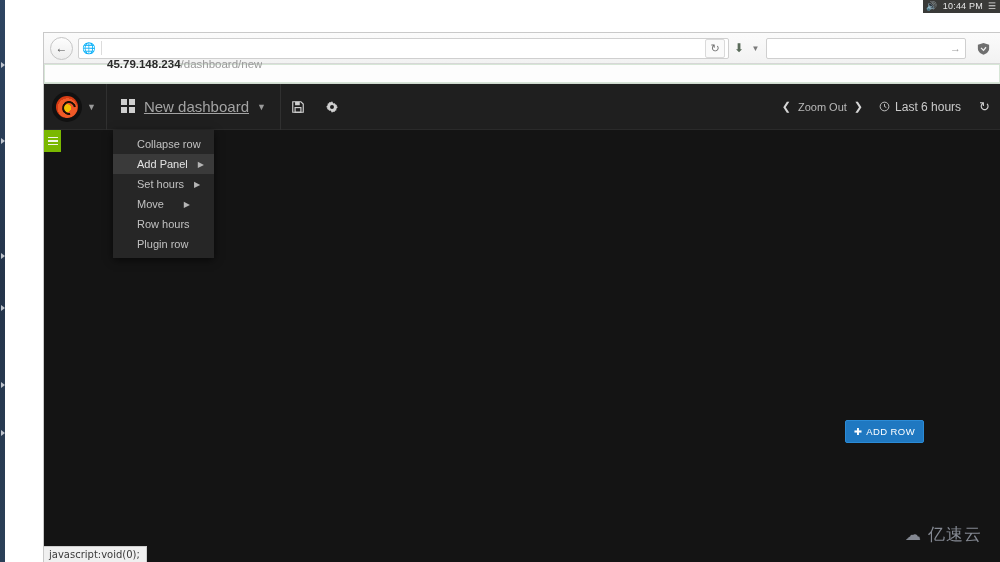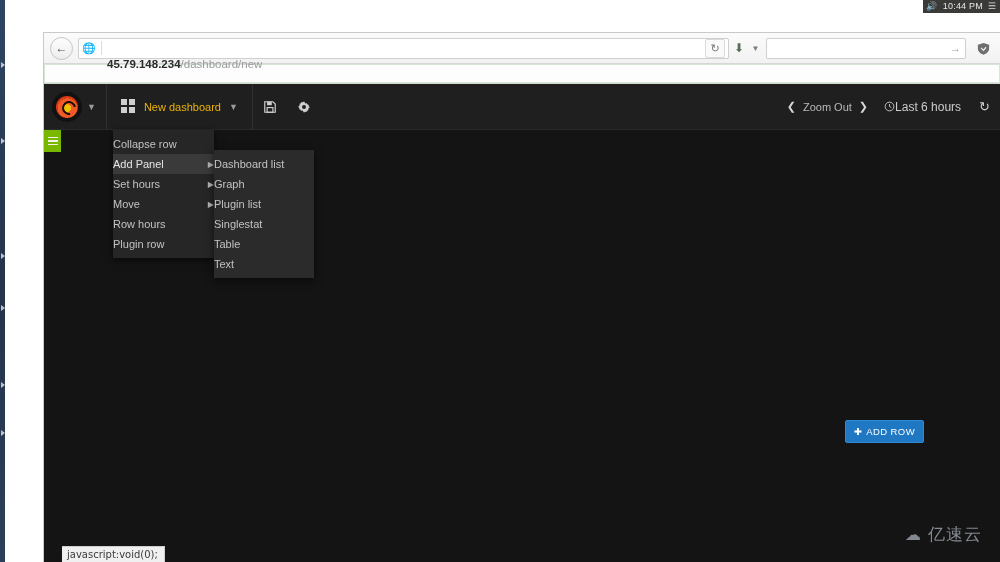--- a/index.html
+++ b/index.html
@@ -225,37 +225,37 @@
     height: 46px;
   }
   .grid-ico {
     width: 15px; height: 15px;
     display: grid;
     grid-template-columns: 6px 6px;
     grid-template-rows: 6px 6px;
     gap: 2px;
   }
   .grid-ico i { background: #cfcfcf; display:block; }
-  .dash-title { color: #eab308; font-size: 11px; }
+  .dash-title { color: #a3a3a3; font-size: 15px; text-decoration: underline; }
   .nav-icon-btn {
     width: 34px; height: 46px;
     display: flex; align-items: center; justify-content: center;
     color: #cfcfcf; font-size: 14px;
   }
   .nav-right {
     margin-left: auto;
     display: flex; align-items: center;
     color: #b4b4b4;
     padding-right: 10px;
     gap: 2px;
   }
   .zoom-ctrl { display: flex; align-items: center; gap: 7px; font-size: 11px; color: #b9b9b9; }
   .zoom-ctrl .chev { color: #d6d6d6; font-size: 11px; }
   .time-range {
-    display: flex; align-items: center; 
+    display: flex; align-items: center; gap: 5px;
     font-size: 12px; color: #cbcbcb;
     margin-left: 14px;
   }
   .refresh-btn { margin-left: 16px; color: #cfcfcf; font-size: 13px; }
 
   
   .dash-body { position: relative; height: 432px; background: #141414; }
   .row-handle {
     position: absolute;
     left: 0; top: 0;
@@ -288,21 +288,21 @@
     box-shadow: 0 2px 8px rgba(0,0,0,.6);
     padding: 4px 0;
     min-width: 100px;
   }
   #rowMenu { left: 69px; top: 0px; width: 101px; }
   #panelMenu { left: 170px; top: 20px; width: 100px; background: #2b2b2b; }
   .ctx-item {
     display: flex; align-items: center;
     color: #c2c2c2;
     font-size: 11px;
-    padding: 4px 0;
+    padding: 4px 24px;
     white-space: nowrap;
   }
   .ctx-item.active { background: #3a3a3a; color: #e4e4e4; }
   .ctx-item .sub-arrow {
     margin-left: auto;
     color: #b5b5b5;
     font-size: 8px;
     padding-left: 10px;
   }
 
@@ -310,21 +310,20 @@
   .statusbar {
     position: absolute;
     left: 0; bottom: 0;
     background: #f0f0f0;
     border: 1px solid #cfcfcf;
     border-left: 0; border-bottom: 0;
     color: #3a3a3a;
     font-size: 10px;
     padding: 2px 6px 2px 5px;
     font-family: "DejaVu Sans", sans-serif;
-    margin-left: 18px;
   }
 
   
   .watermark {
     position: absolute;
     right: 18px; bottom: 16px;
     display: flex; align-items: center; gap: 6px;
     color: #8a8f99;
     font-size: 17px;
     letter-spacing: 1px;
@@ -475,40 +474,20 @@
             <span class="sub-arrow">▶</span>
           </div>
           <div class="ctx-item">
             <span>Row hours</span>
           </div>
           <div class="ctx-item">
             <span>Plugin row</span>
           </div>
         </div>
 
-        <div class="ctx-menu" id="panelMenu">
-          <div class="ctx-item">
-            <span>Dashboard list</span>
-          </div>
-          <div class="ctx-item">
-            <span>Graph</span>
-          </div>
-          <div class="ctx-item">
-            <span>Plugin list</span>
-          </div>
-          <div class="ctx-item">
-            <span>Singlestat</span>
-          </div>
-          <div class="ctx-item">
-            <span>Table</span>
-          </div>
-          <div class="ctx-item">
-            <span>Text</span>
-          </div>
-        </div>
 
         <div class="add-row-btn">
           <span>✚</span>
           <span>ADD ROW</span>
         </div>
 
         <div class="watermark">
           <span class="cloud-ico">☁</span>
           <span>亿速云</span>
         </div>

